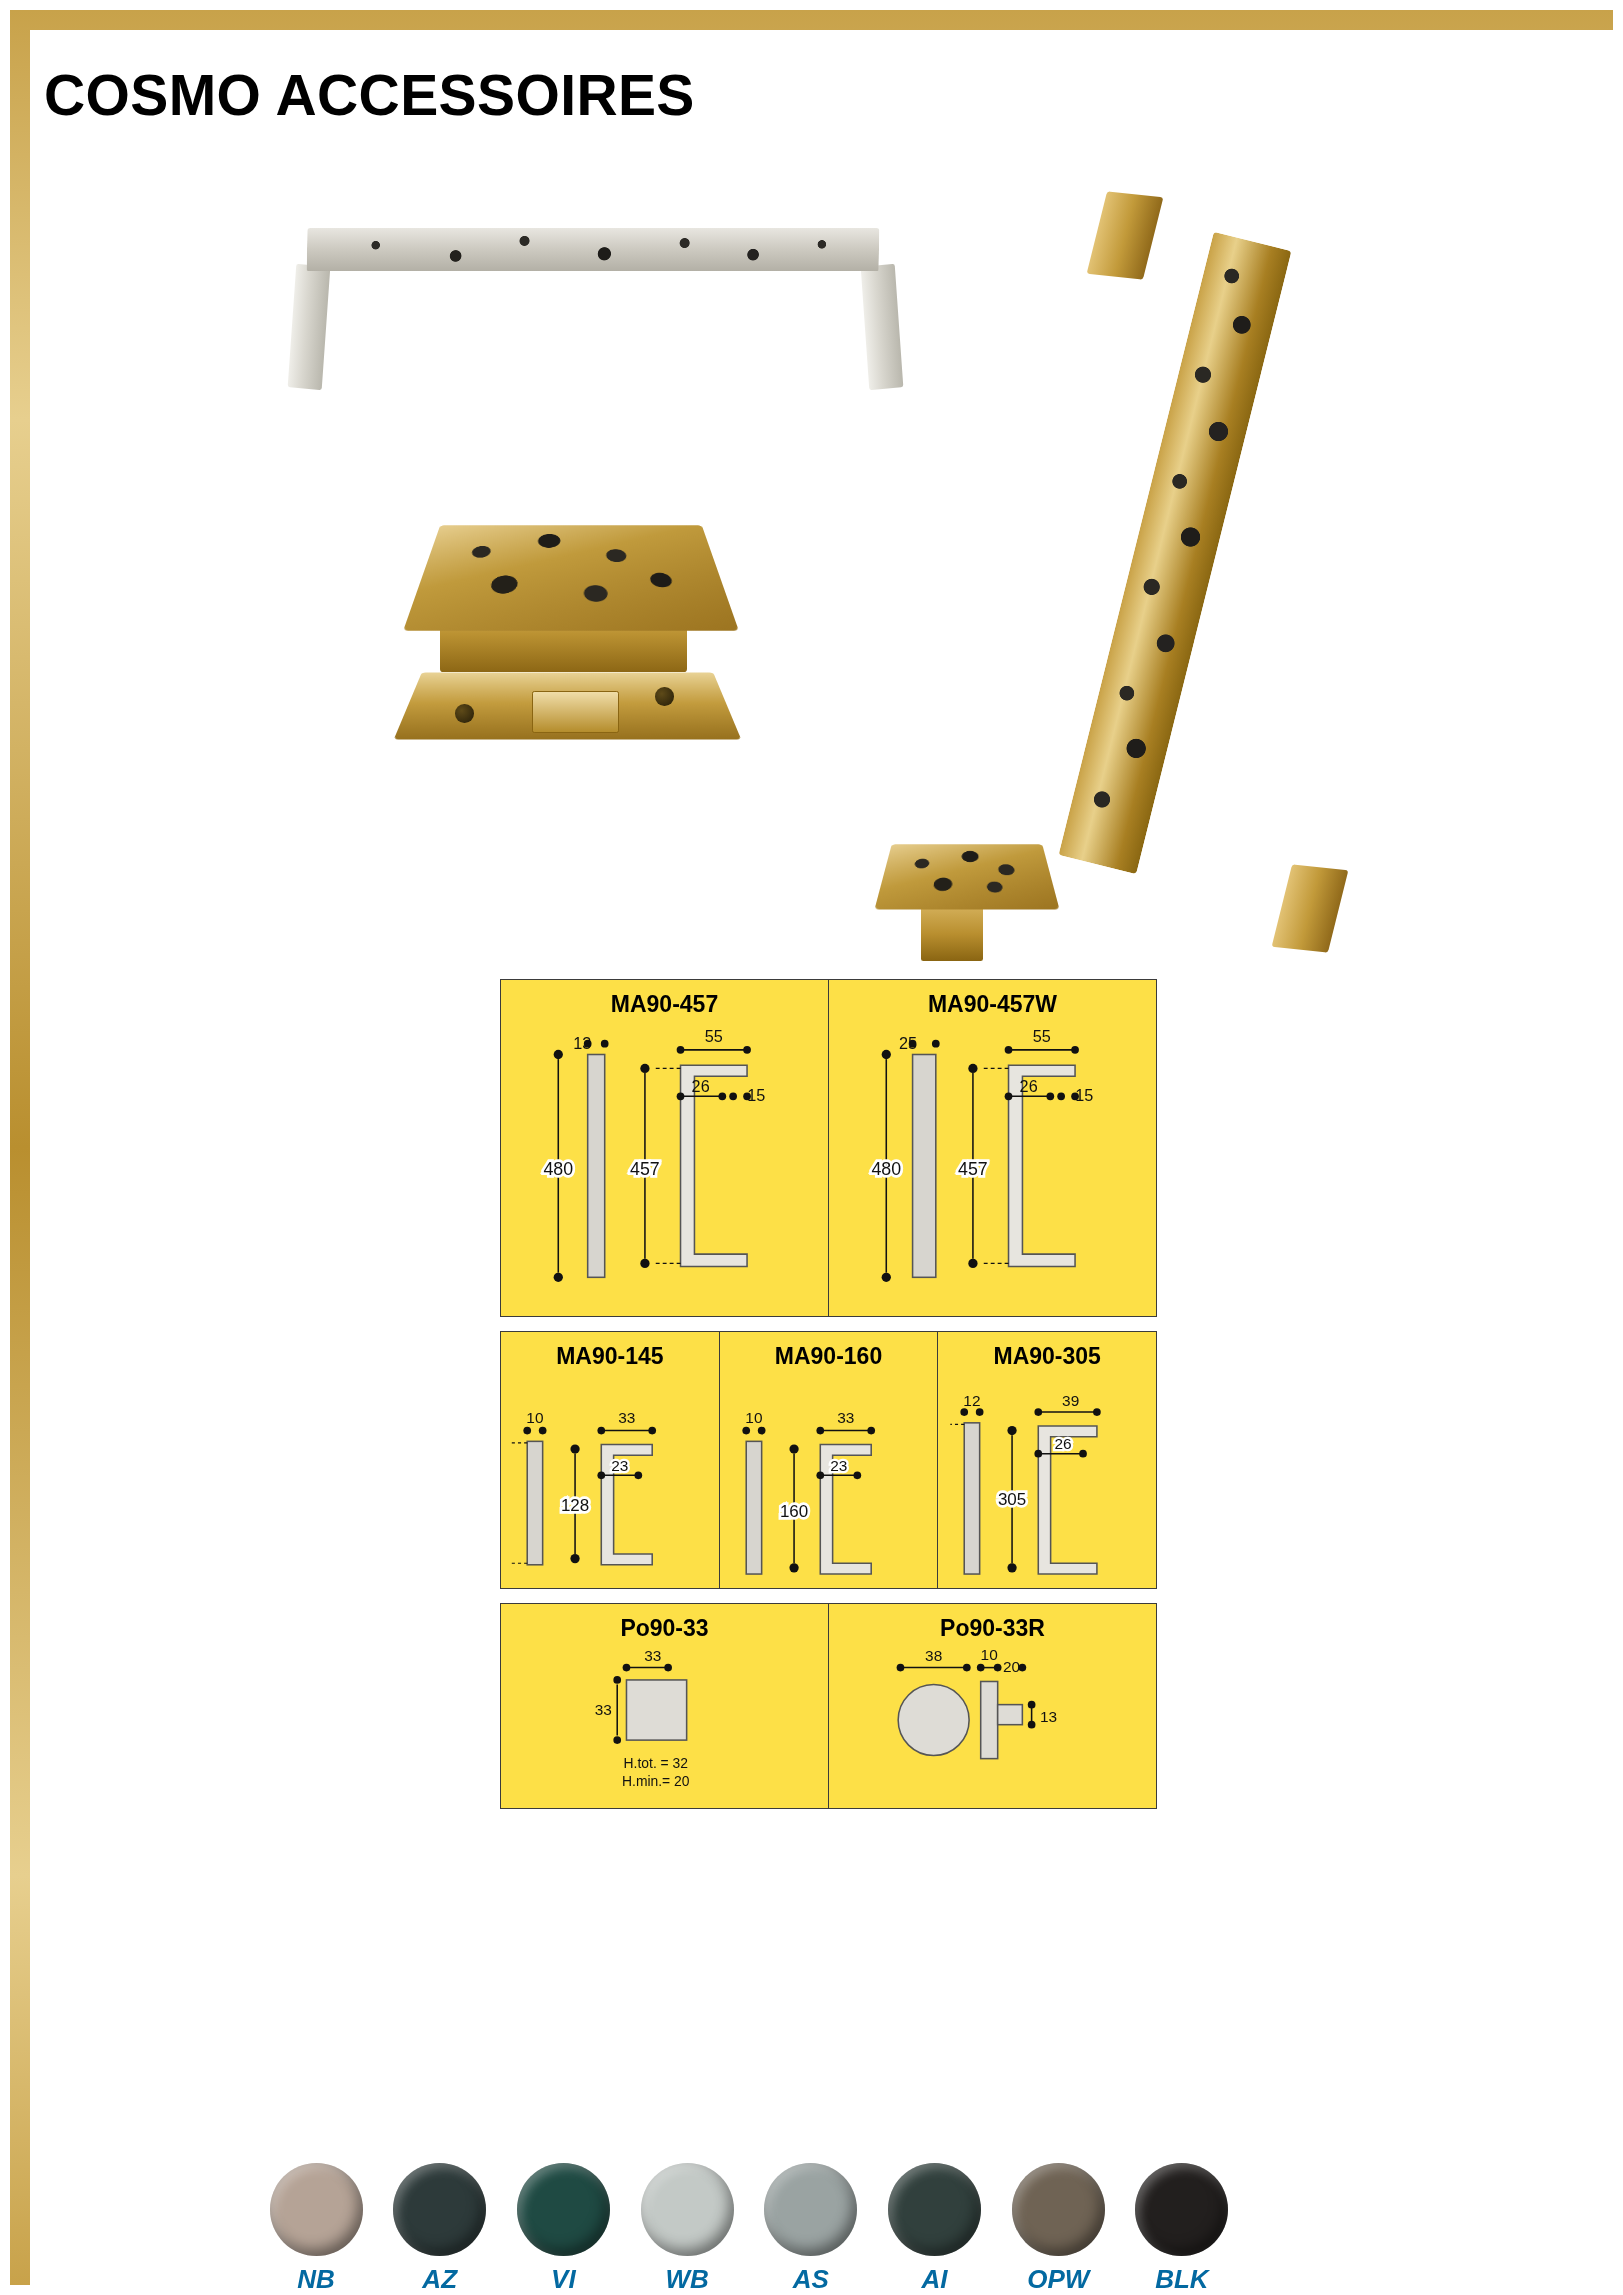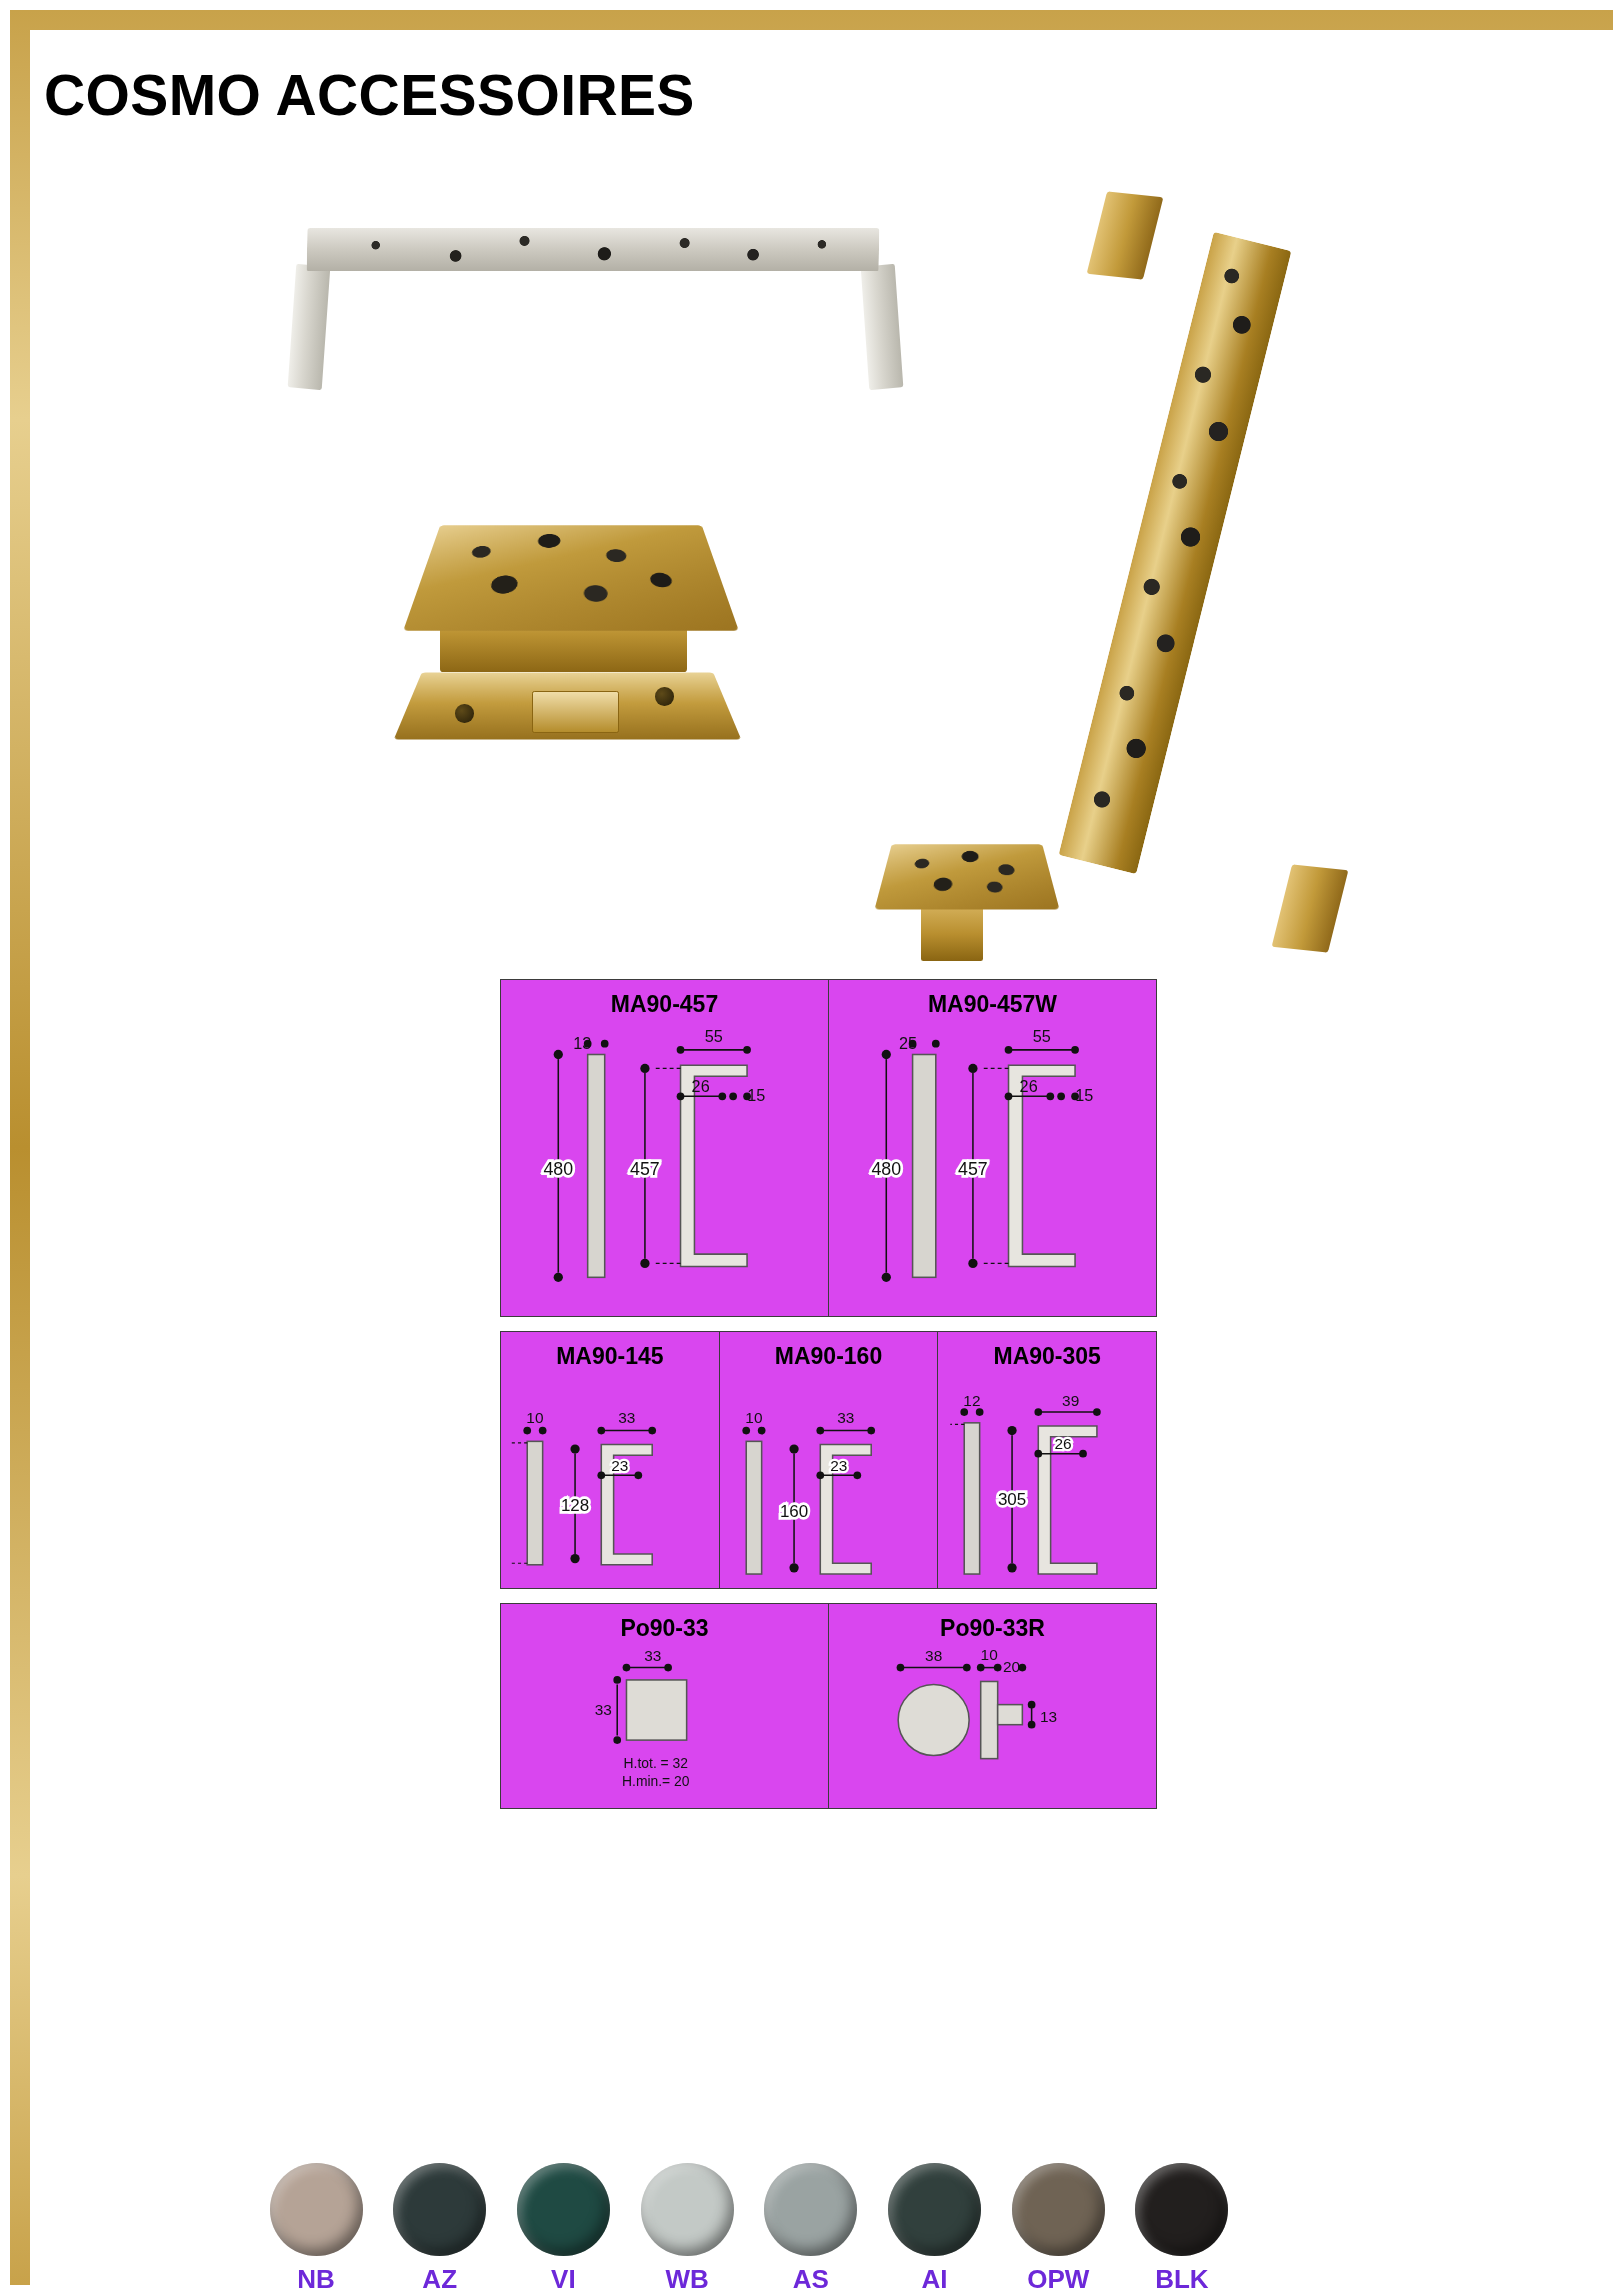--- a/index.html
+++ b/index.html
@@ -185,21 +185,21 @@
     background:linear-gradient(180deg,#e0bf6e 0%,#b98f2f 60%,#8a6512 100%);
     border-radius:2.3px;
   }
 
   
   .specs{
     position:absolute;left:470px;top:949px;width:657px;
   }
   .spec-block{
     border:1.5px solid #3b3b3b;
-    background:#d946ef;
+    background:#fde047;
     box-sizing:border-box;
     margin-bottom:14px;
     position:relative;
   }
   .spec-row{display:flex;}
   .spec-cell{
     flex:1;
     border-right:1.5px solid #3b3b3b;
     box-sizing:border-box;
     position:relative;
@@ -228,21 +228,21 @@
   }
   .finish{
     width:108px;text-align:center;
   }
   .swatch{
     width:93px;height:93px;border-radius:50%;
     margin:0 auto 7.7px auto;
     box-shadow:inset -4.6px -6.2px 14px rgba(0,0,0,.45), inset 3.9px 4.6px 10.8px rgba(255,255,255,.35);
   }
   .finish-label{
-    font-size:26px;font-weight:bold;color:#6d28d9;
+    font-size:26px;font-weight:bold;color:#0369a1;font-style:italic;
   }
 </style>
 </head>
 <body>
 
 <div class="page-frame">
   <div class="page-inner">
 
     <div class="header">
       <div class="doc-title">COSMO ACCESSOIRES</div>

